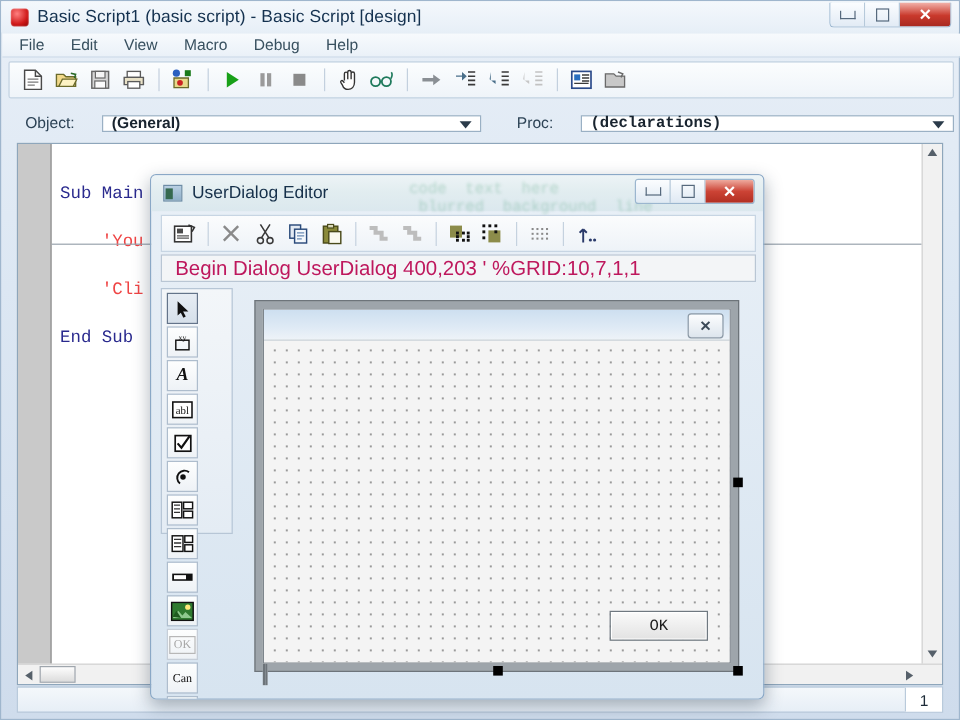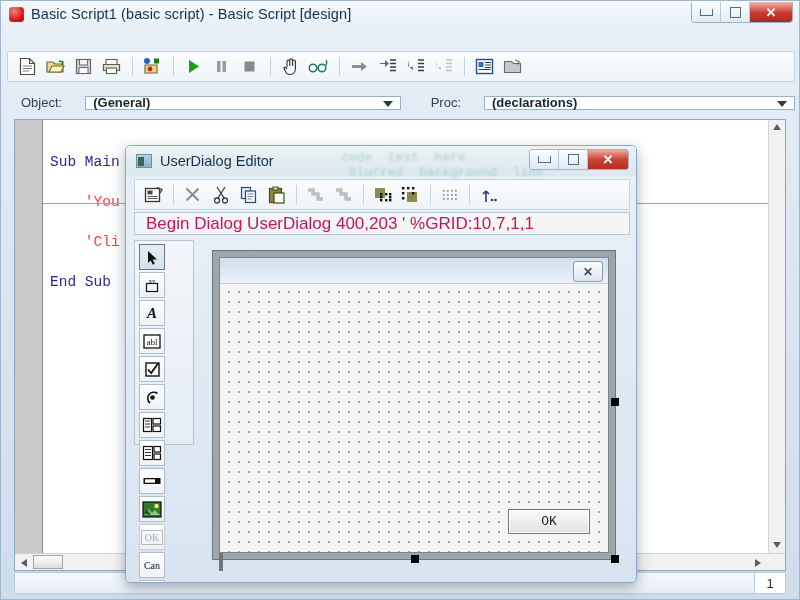--- a/index.html
+++ b/index.html
@@ -164,21 +164,21 @@
   .combo .arrow {
     position: absolute;
     right: 7px; top: 50%;
     margin-top: -2px;
     width: 0; height: 0;
     border-left: 5px solid transparent;
     border-right: 5px solid transparent;
     border-top: 6px solid #2b3b4a;
   }
   #combo-object { width: 350px; }
-  #combo-proc   { width: 345px; }
+  #combo-proc   { width: 345px; font-family: Liberation Mono, monospace; }
 
   
   .editor {
     position: absolute;
     left: 13px; top: 118px;
     width: 772px; height: 452px;
     background: #ffffff;
     border: 1px solid #8ea6bb;
     box-sizing: border-box;
     overflow: hidden;
@@ -526,20 +526,28 @@
         <div class="win-btn">
           <span class="glyph-min"></span>
         </div>
         <div class="win-btn">
           <span class="glyph-max"></span>
         </div>
         <div class="win-btn close">✕</div>
       </div>
     </div>
 
+    <div class="menubar">
+      <div class="menu-item">File</div>
+      <div class="menu-item">Edit</div>
+      <div class="menu-item">View</div>
+      <div class="menu-item">Macro</div>
+      <div class="menu-item">Debug</div>
+      <div class="menu-item">Help</div>
+    </div>
 
     <div class="toolbar">
       <div class="tb-btn">
         <svg class="ico" width="17" height="19" viewBox="0 0 17 19">
           <path d="M1.5 1.5h9l5 5v11h-14z" fill="#fff" stroke="#4a4a4a" stroke-width="1.2"></path>
           <path d="M10.5 1.5v5h5" fill="none" stroke="#4a4a4a" stroke-width="1.2"></path>
           <path d="M4 9h9M4 11.5h9M4 14h6" stroke="#7a7a7a" stroke-width="1"></path>
         </svg>
       </div>
       <div class="tb-btn">

